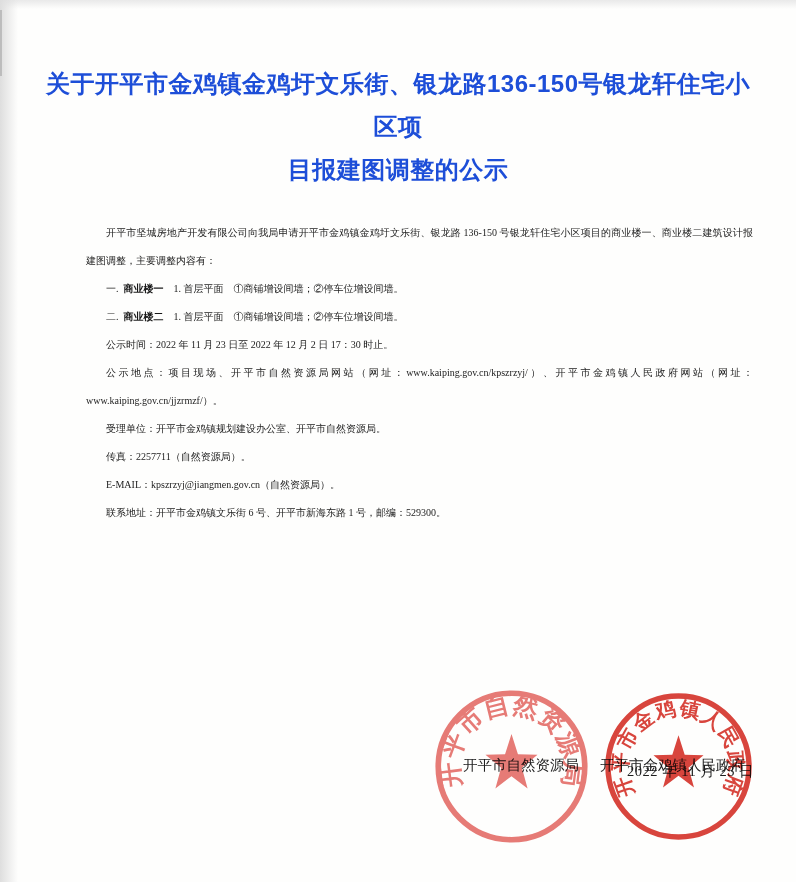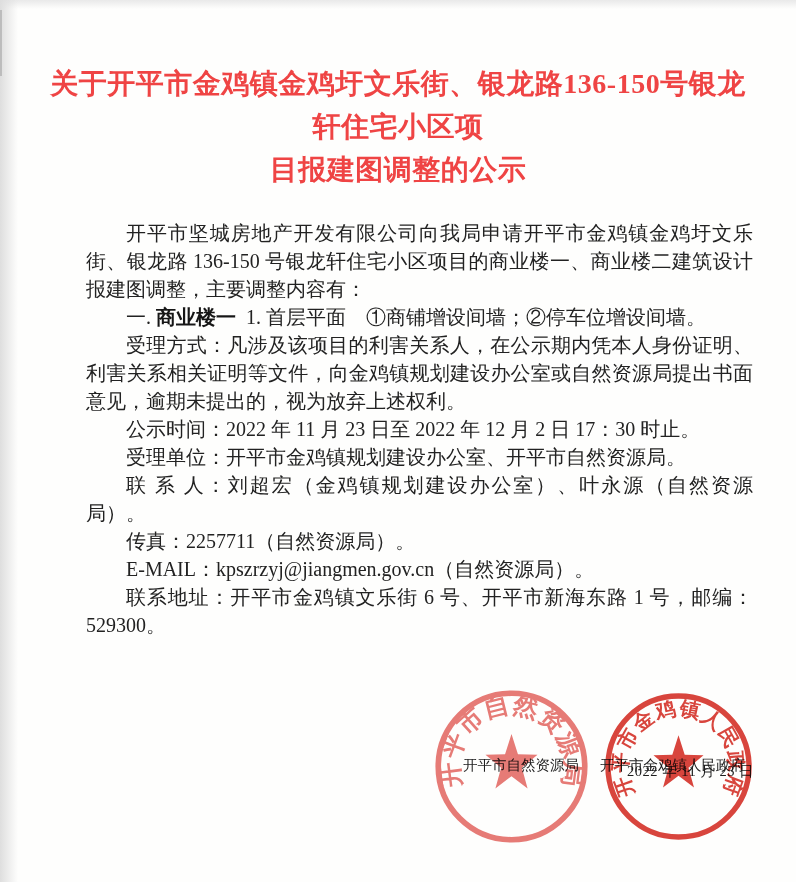--- a/index.html
+++ b/index.html
@@ -9,26 +9,26 @@
     font-family:"Liberation Serif","DejaVu Serif",serif;
   }
   .edge-left{position:absolute;left:0;top:0;bottom:0;width:18px;
     background:linear-gradient(to right,#dededeff, rgba(255,255,255,0));pointer-events:none;}
   .edge-top{position:absolute;left:0;top:0;right:0;height:9px;
     background:linear-gradient(#e9e9e9, rgba(255,255,255,0));pointer-events:none;}
   .edge-mark{position:absolute;left:0;top:10px;width:2px;height:66px;background:#9a9a9a;opacity:.5;}
 
   header.doc-title{
     margin:62px 45px 0 45px;text-align:center;
-    font-family:Liberation Serif, serif;
-    font-weight:700;font-size:28px;line-height:43px;letter-spacing:.5px;color:#ef4444;
+    font-family:Liberation Sans, sans-serif;
+    font-weight:700;font-size:24px;line-height:43px;letter-spacing:.5px;color:#1d4ed8;
   }
   main.doc-body{
     margin:28px 43px 0 86px;width:667px;
-    font-size:20px;line-height:28px;text-align:justify;color:#222;
+    font-size:10px;line-height:28px;text-align:justify;color:#222;
   }
   main.doc-body p{margin:0;text-indent:2em;}
   p.adjust-item b{font-weight:700;margin:0 10px 0 5px;color:#161616;}
 
   .signature span{position:absolute;font-size:14.5px;color:#1d1d1d;white-space:nowrap;z-index:1;}
   .sig-org1{left:463px;top:756px;}
   .sig-org2{left:600px;top:756px;}
   .sig-date{left:627px;top:762px;letter-spacing:.5px;}
 
   svg.stamp{position:absolute;mix-blend-mode:multiply;z-index:2;pointer-events:none;}
@@ -47,26 +47,26 @@
   <header class="doc-title">
     <div>关于开平市金鸡镇金鸡圩文乐街、银龙路136-150号银龙轩住宅小区项</div>
     <div>目报建图调整的公示</div>
   </header>
 
   <main class="doc-body">
     <p>开平市坚城房地产开发有限公司向我局申请开平市金鸡镇金鸡圩文乐街、银龙路 136-150 号银龙轩住宅小区项目的商业楼一、商业楼二建筑设计报建图调整，主要调整内容有：</p>
 
     <p class="adjust-item"><span>一.</span><b>商业楼一</b><span>1. 首层平面　①商铺增设间墙；②停车位增设间墙。</span></p>
 
+    <p class="adjust-item"><span>二.</span><b>商业楼二</b><span>1. 首层平面　①商铺增设间墙；②停车位增设间墙。</span></p>
 
-    <p>受理方式：凡涉及该项目的利害关系人，在公示期内凭本人身份证明、利害关系相关证明等文件，向金鸡镇规划建设办公室或自然资源局提出书面意见，逾期未提出的，视为放弃上述权利。</p>
 
     <p>公示时间：2022 年 11 月 23 日至 2022 年 12 月 2 日 17：30 时止。</p>
+    <p>公示地点：项目现场、开平市自然资源局网站（网址：www.kaiping.gov.cn/kpszrzyj/）、开平市金鸡镇人民政府网站（网址：www.kaiping.gov.cn/jjzrmzf/）。</p>
     <p>受理单位：开平市金鸡镇规划建设办公室、开平市自然资源局。</p>
-    <p>联 系 人：刘超宏（金鸡镇规划建设办公室）、叶永源（自然资源局）。</p>
     <p>传真：2257711（自然资源局）。</p>
     <p>E-MAIL：kpszrzyj@jiangmen.gov.cn（自然资源局）。</p>
     <p>联系地址：开平市金鸡镇文乐街 6 号、开平市新海东路 1 号，邮编：529300。</p>
   </main>
 
   <div class="signature">
     <span class="sig-org1">开平市自然资源局</span>
     <span class="sig-org2">开平市金鸡镇人民政府</span>
     <span class="sig-date">2022 年 11 月 23 日</span>
   </div>

